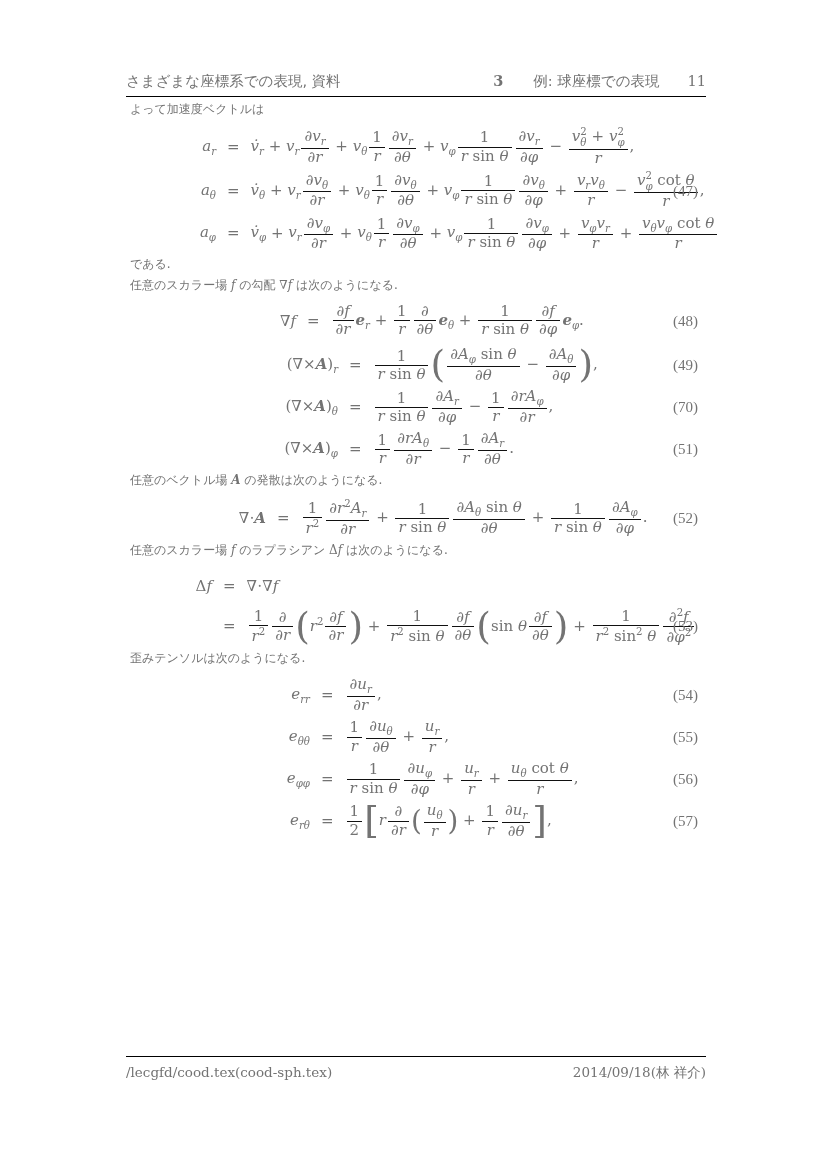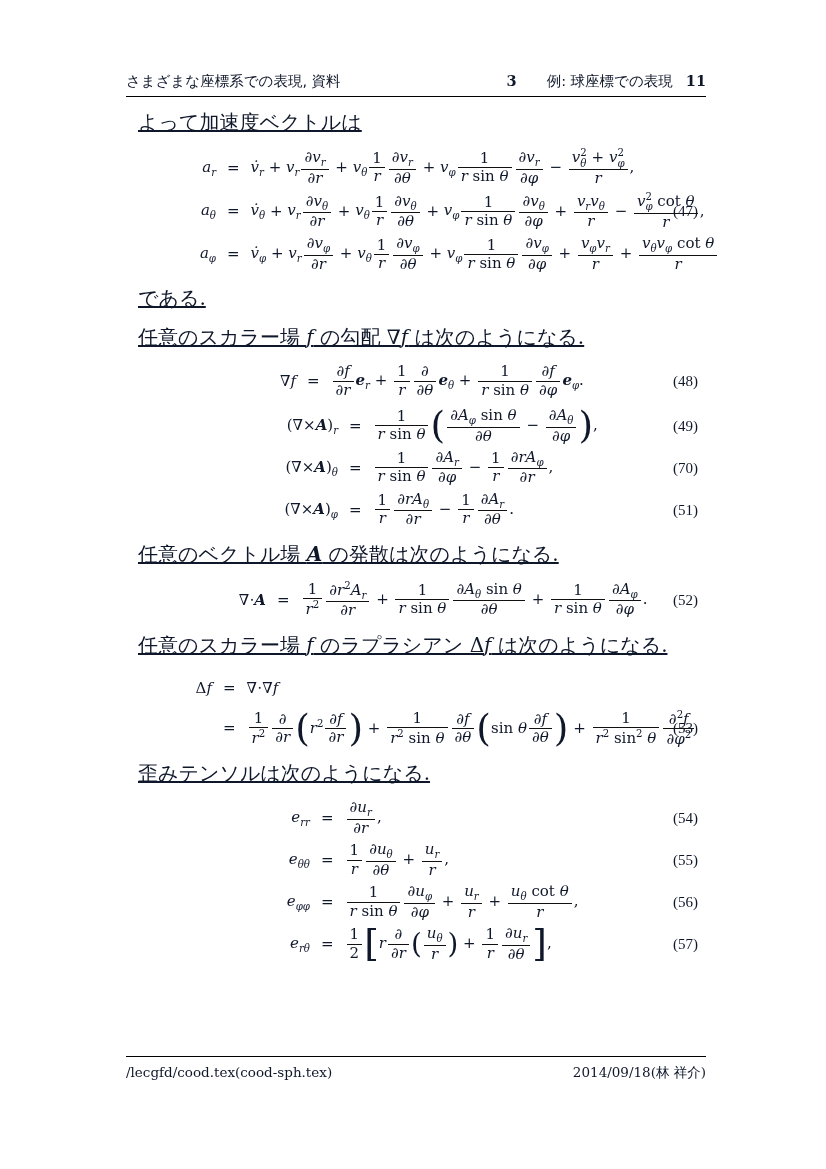--- a/index.html
+++ b/index.html
@@ -1,35 +1,35 @@
 <!DOCTYPE html>
 <html><head>
 <meta charset="utf-8">
 <style>
   * { box-sizing: border-box; }
   html, body { margin:0; padding:0; background:#ffffff; }
   .page {
     position: relative; width: 826px; height: 1169px; background:#ffffff;
     font-family: "DejaVu Serif", "Liberation Serif", serif;
-    color:#0f172a; font-size:15px; overflow:hidden;
+    color:#737373; font-size:15px; overflow:hidden;
   }
   .content { position:absolute; left:126px; width:580px; top:0; }
 
   
   .header {
     display:flex; align-items:baseline;
     padding-top:72px; padding-bottom:5px; border-bottom:1.4px solid #000;
     font-family:"DejaVu Sans","Liberation Sans",sans-serif; font-size:14.5px;
   }
   .header .sec-no   { margin-left:auto; font-weight:bold; font-family:"DejaVu Serif","Liberation Serif",serif; }
   .header .sec-title{ margin-left:30px; }
-  .header .pageno   { margin-left:13px; font-weight:bold; font-family:"DejaVu Serif","Liberation Serif",serif; }
+  .header .pageno   { margin-left:28px; font-weight:normal; font-family:"DejaVu Serif","Liberation Serif",serif; }
 
   
-  p.para { margin:12px; font-size:20px; line-height:1.35;text-decoration:underline; }
+  p.para { margin:4px; font-size:12px; line-height:1.35; }
   .m-p1{margin-top:34px} .m-p2{margin-top:12px} .m-p3{margin-top:28px}
   .m-p4{margin-top:16px} .m-p5{margin-top:14px} .m-p6{margin-top:14px}
   .m-p7{margin-top:40px}
 
   
   i { font-style:italic; }
   sub, sup { font-size:68%; }
   .fr { display:inline-block; vertical-align:middle; text-align:center; line-height:1.15; margin:0 2px; }
   .fr .nu, .fr .de { display:block; padding:0 3px; }
   .fr .de { border-top:1px solid #111; }

